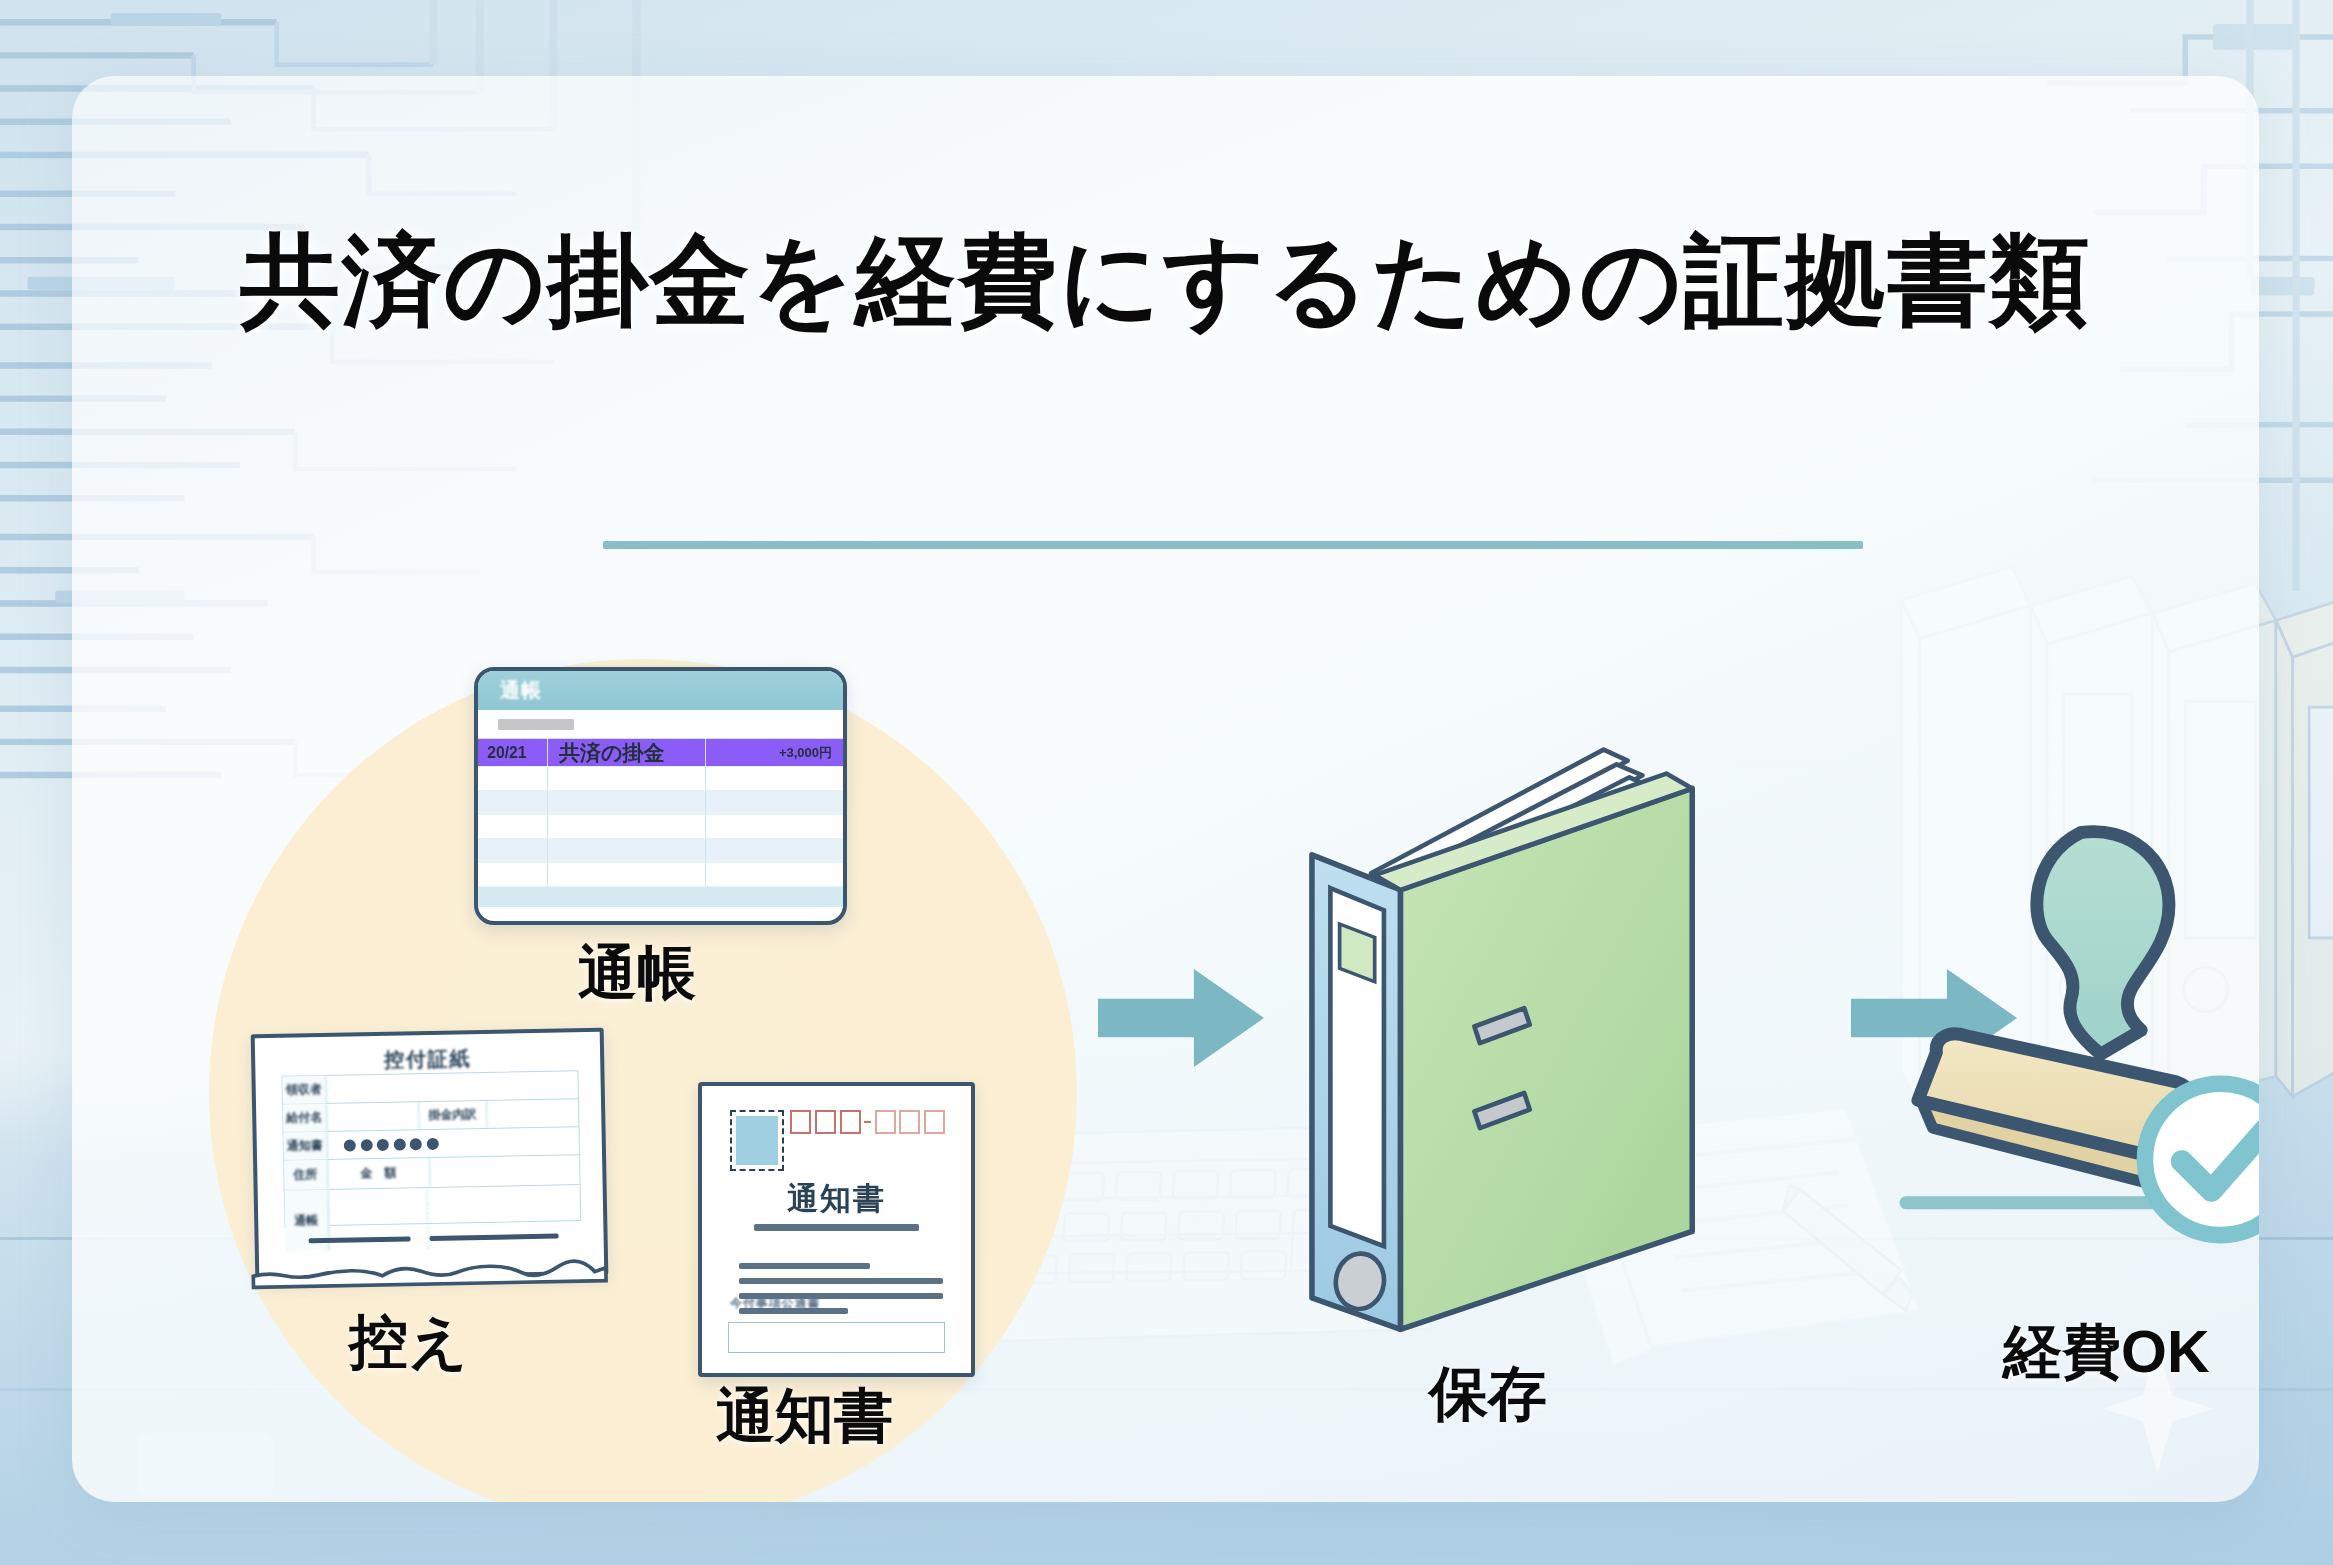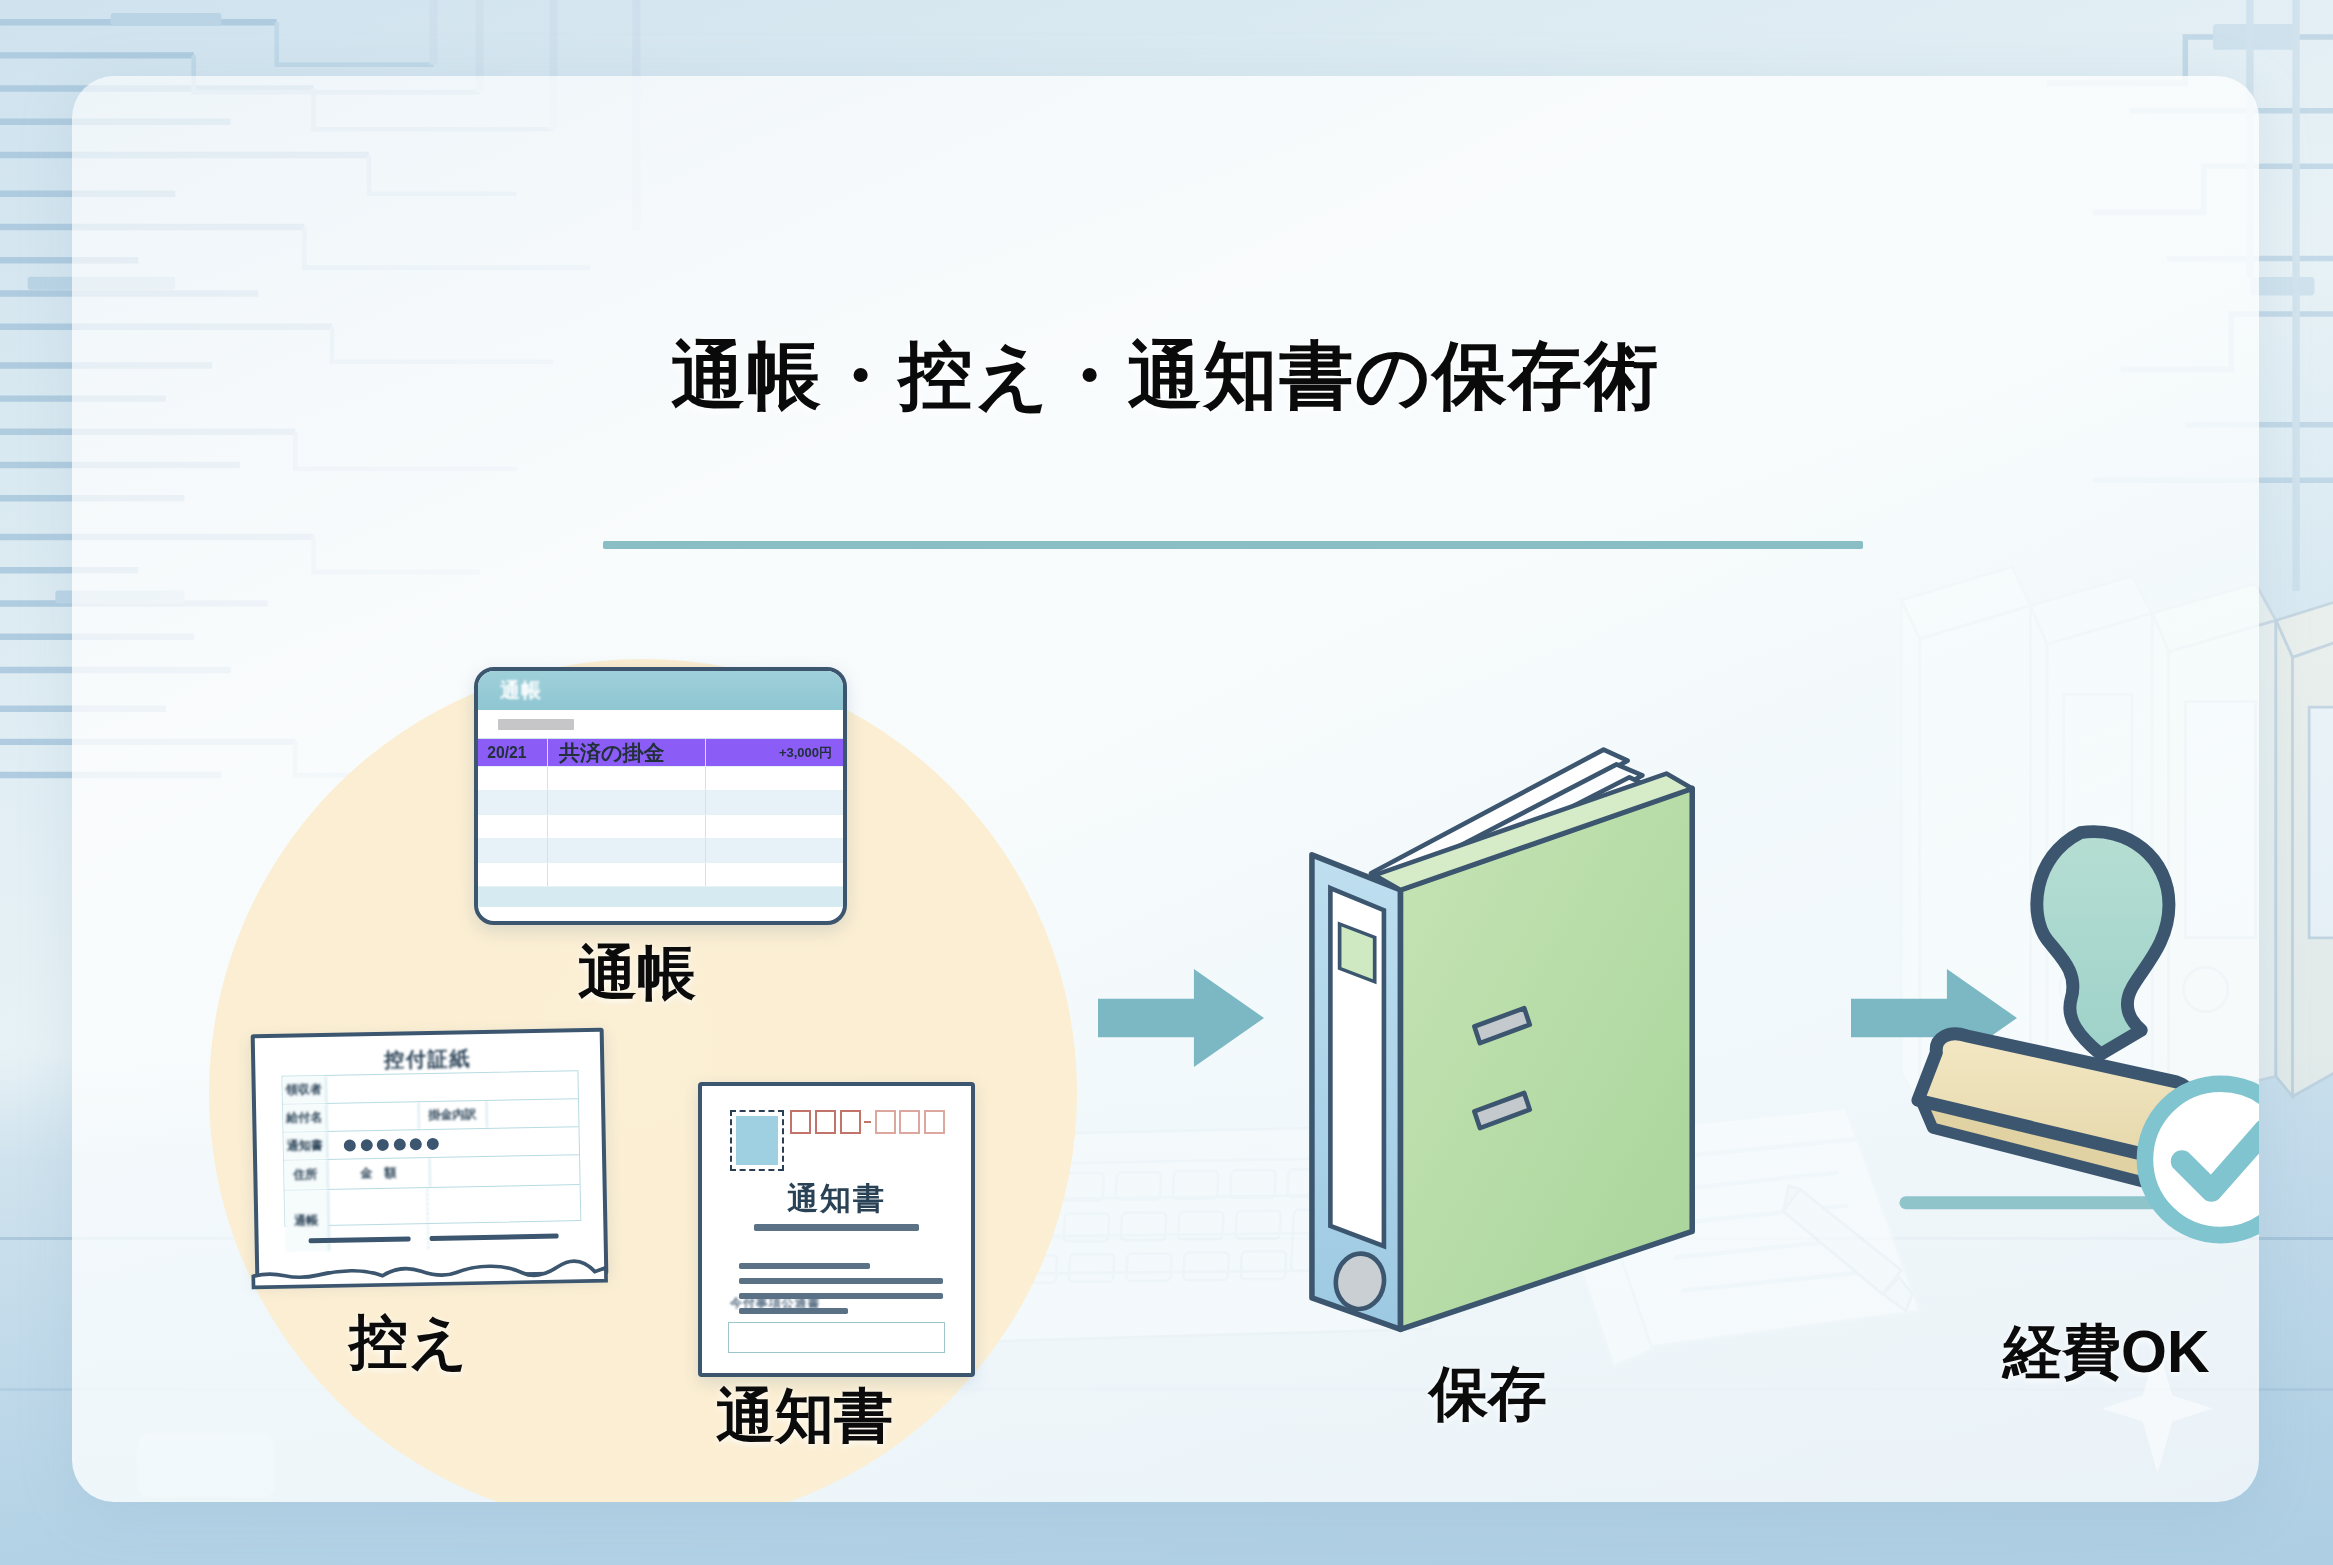--- a/index.html
+++ b/index.html
@@ -271,21 +271,21 @@
 
     <div class="prop" style="left:137px;top:1432px;width:138px;height:66px;border:2.8px solid #d2dfe8;border-radius:13px;background:rgba(255,255,255,.35);"></div>
 
     <svg class="prop" style="right:120px;bottom:92px;width:111px;height:129px;opacity:.7" viewBox="0 0 120 140">
       <path d="M60 0 L76 56 L120 70 L76 84 L60 140 L44 84 L0 70 L44 56 Z" fill="#ffffff" opacity=".75"></path>
     </svg>
   </div>
 
   <div id="card">
 
-    <h2 class="subtitle">通帳・控え・通知書の保存術</h2>
+    <h1 class="title">共済の掛金を経費にするための証拠書類</h1>
     <div class="divider"></div>
 
     <div class="highlight"></div>
 
     <div id="bankbook">
       <div class="bb-head">
         <span>通帳</span>
       </div>
       <div class="bb-sub">
           <i></i>

